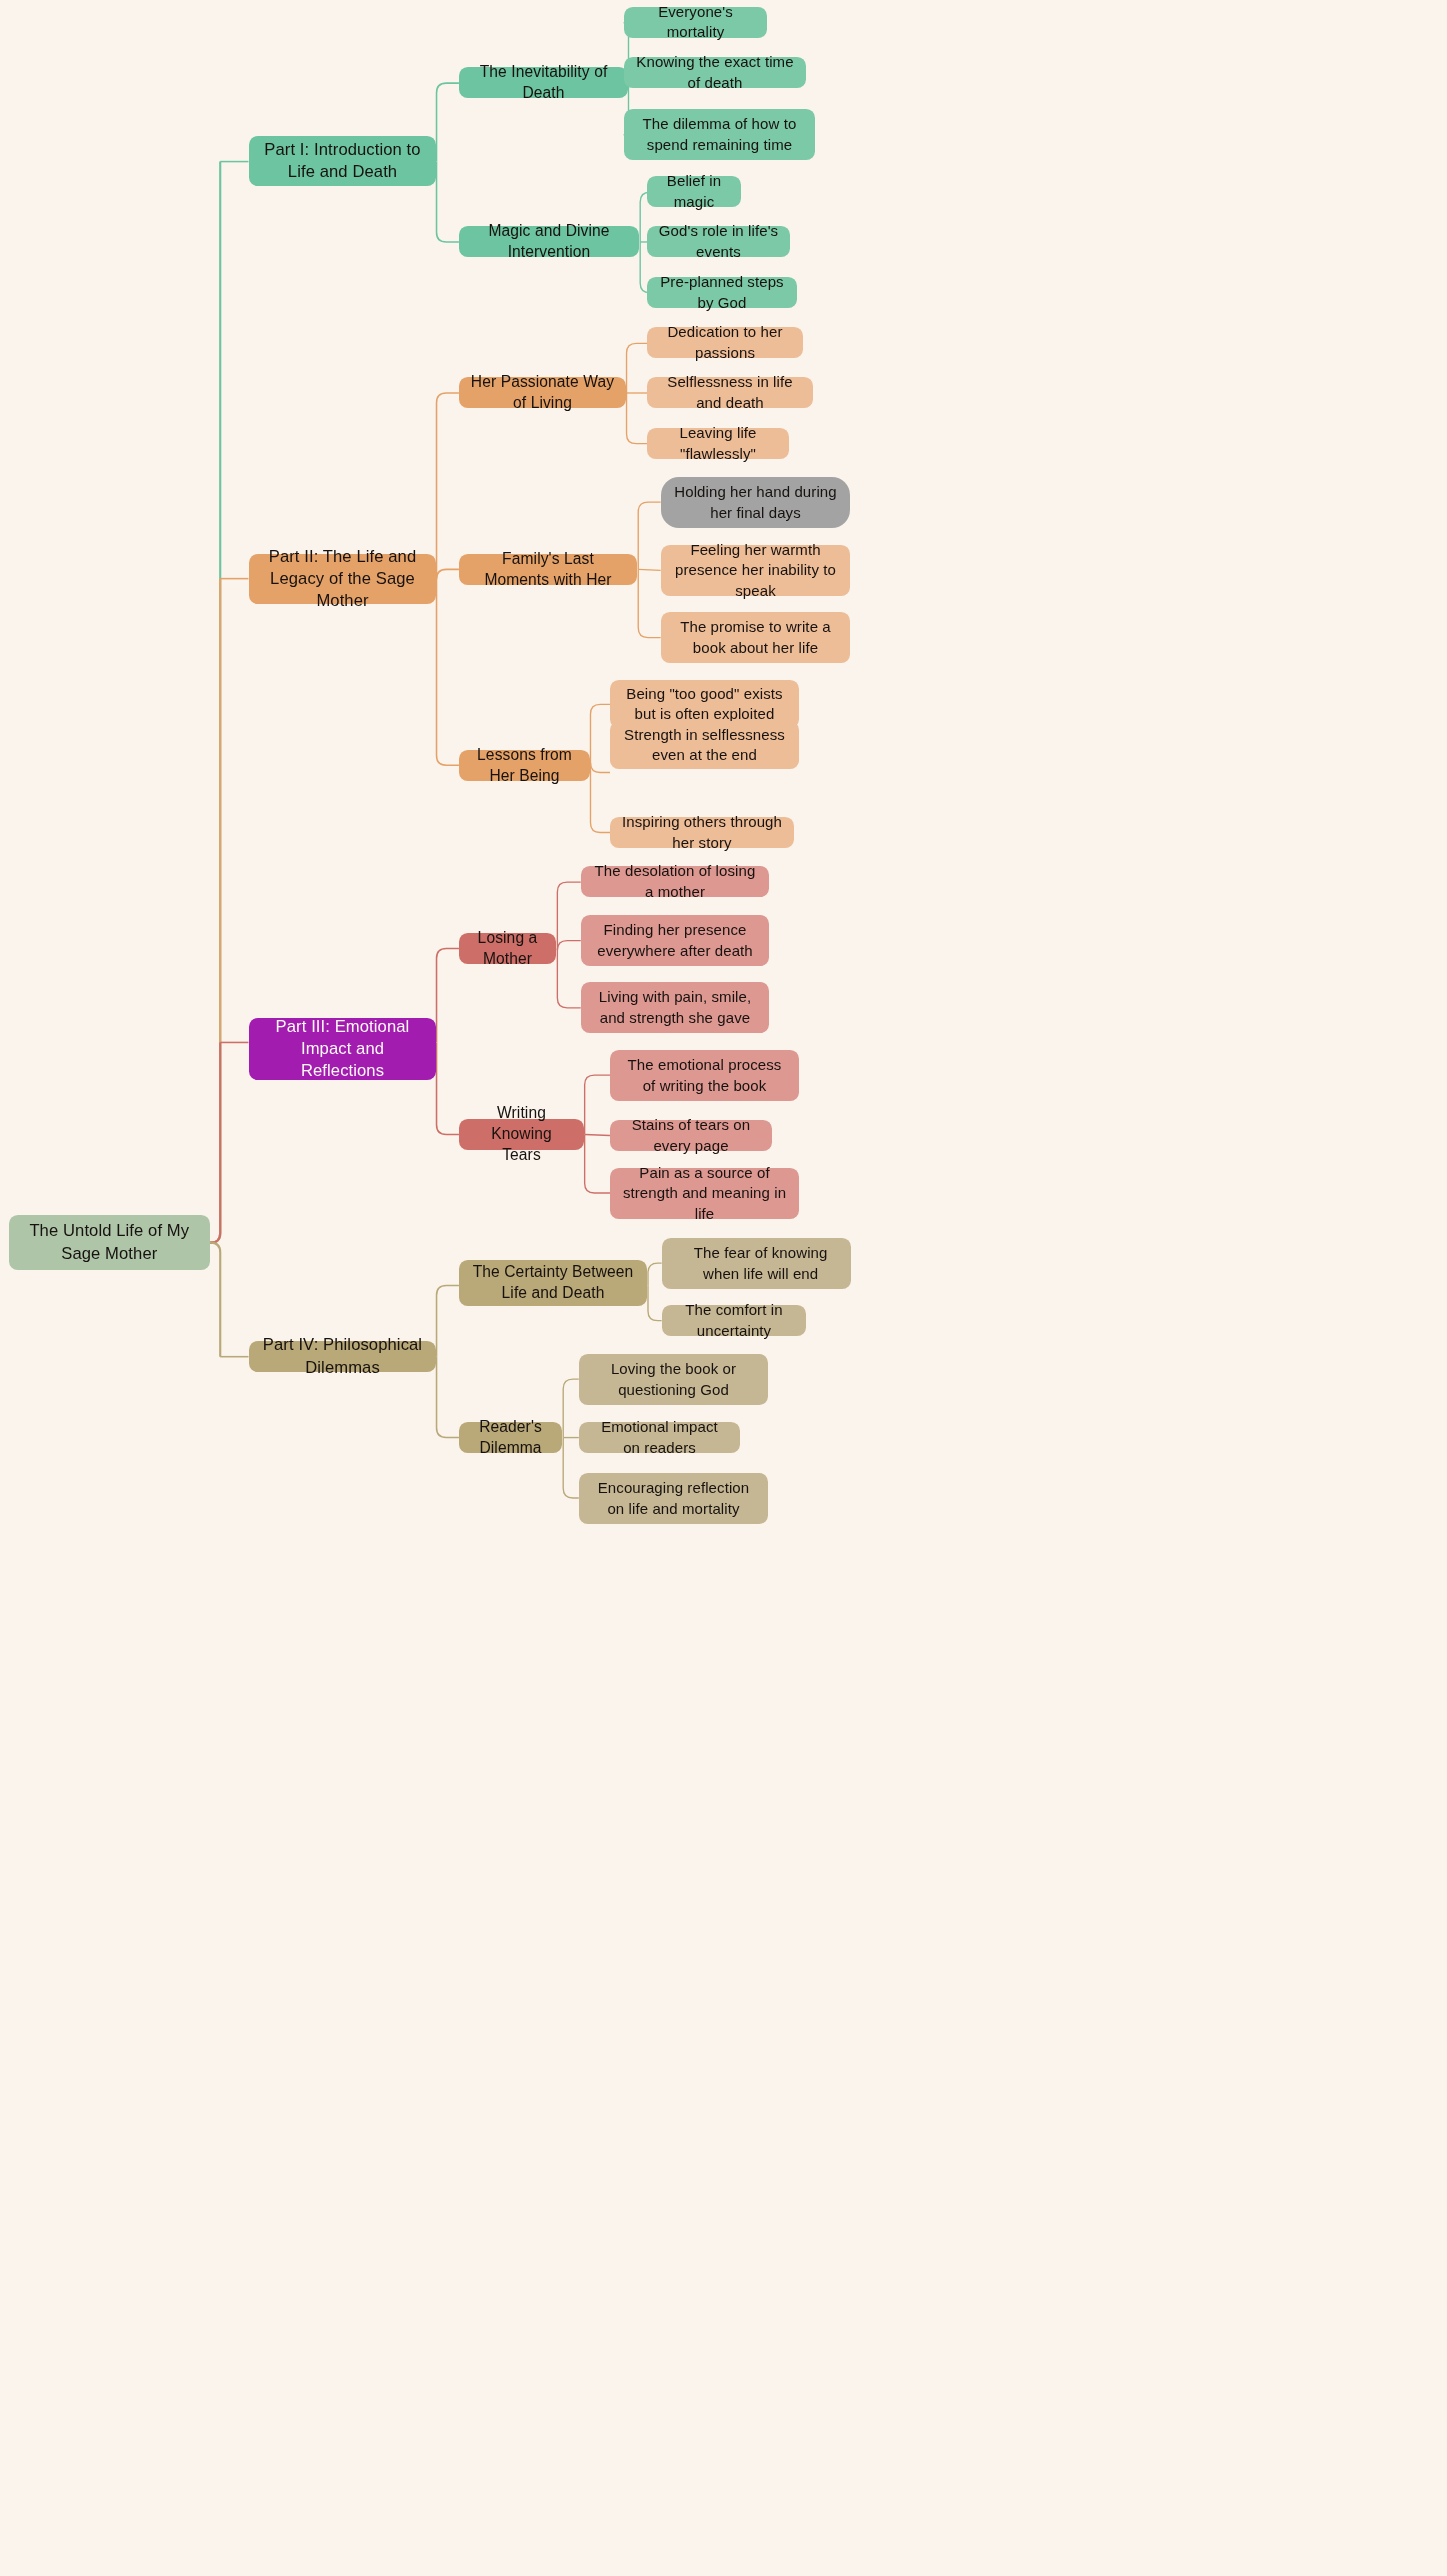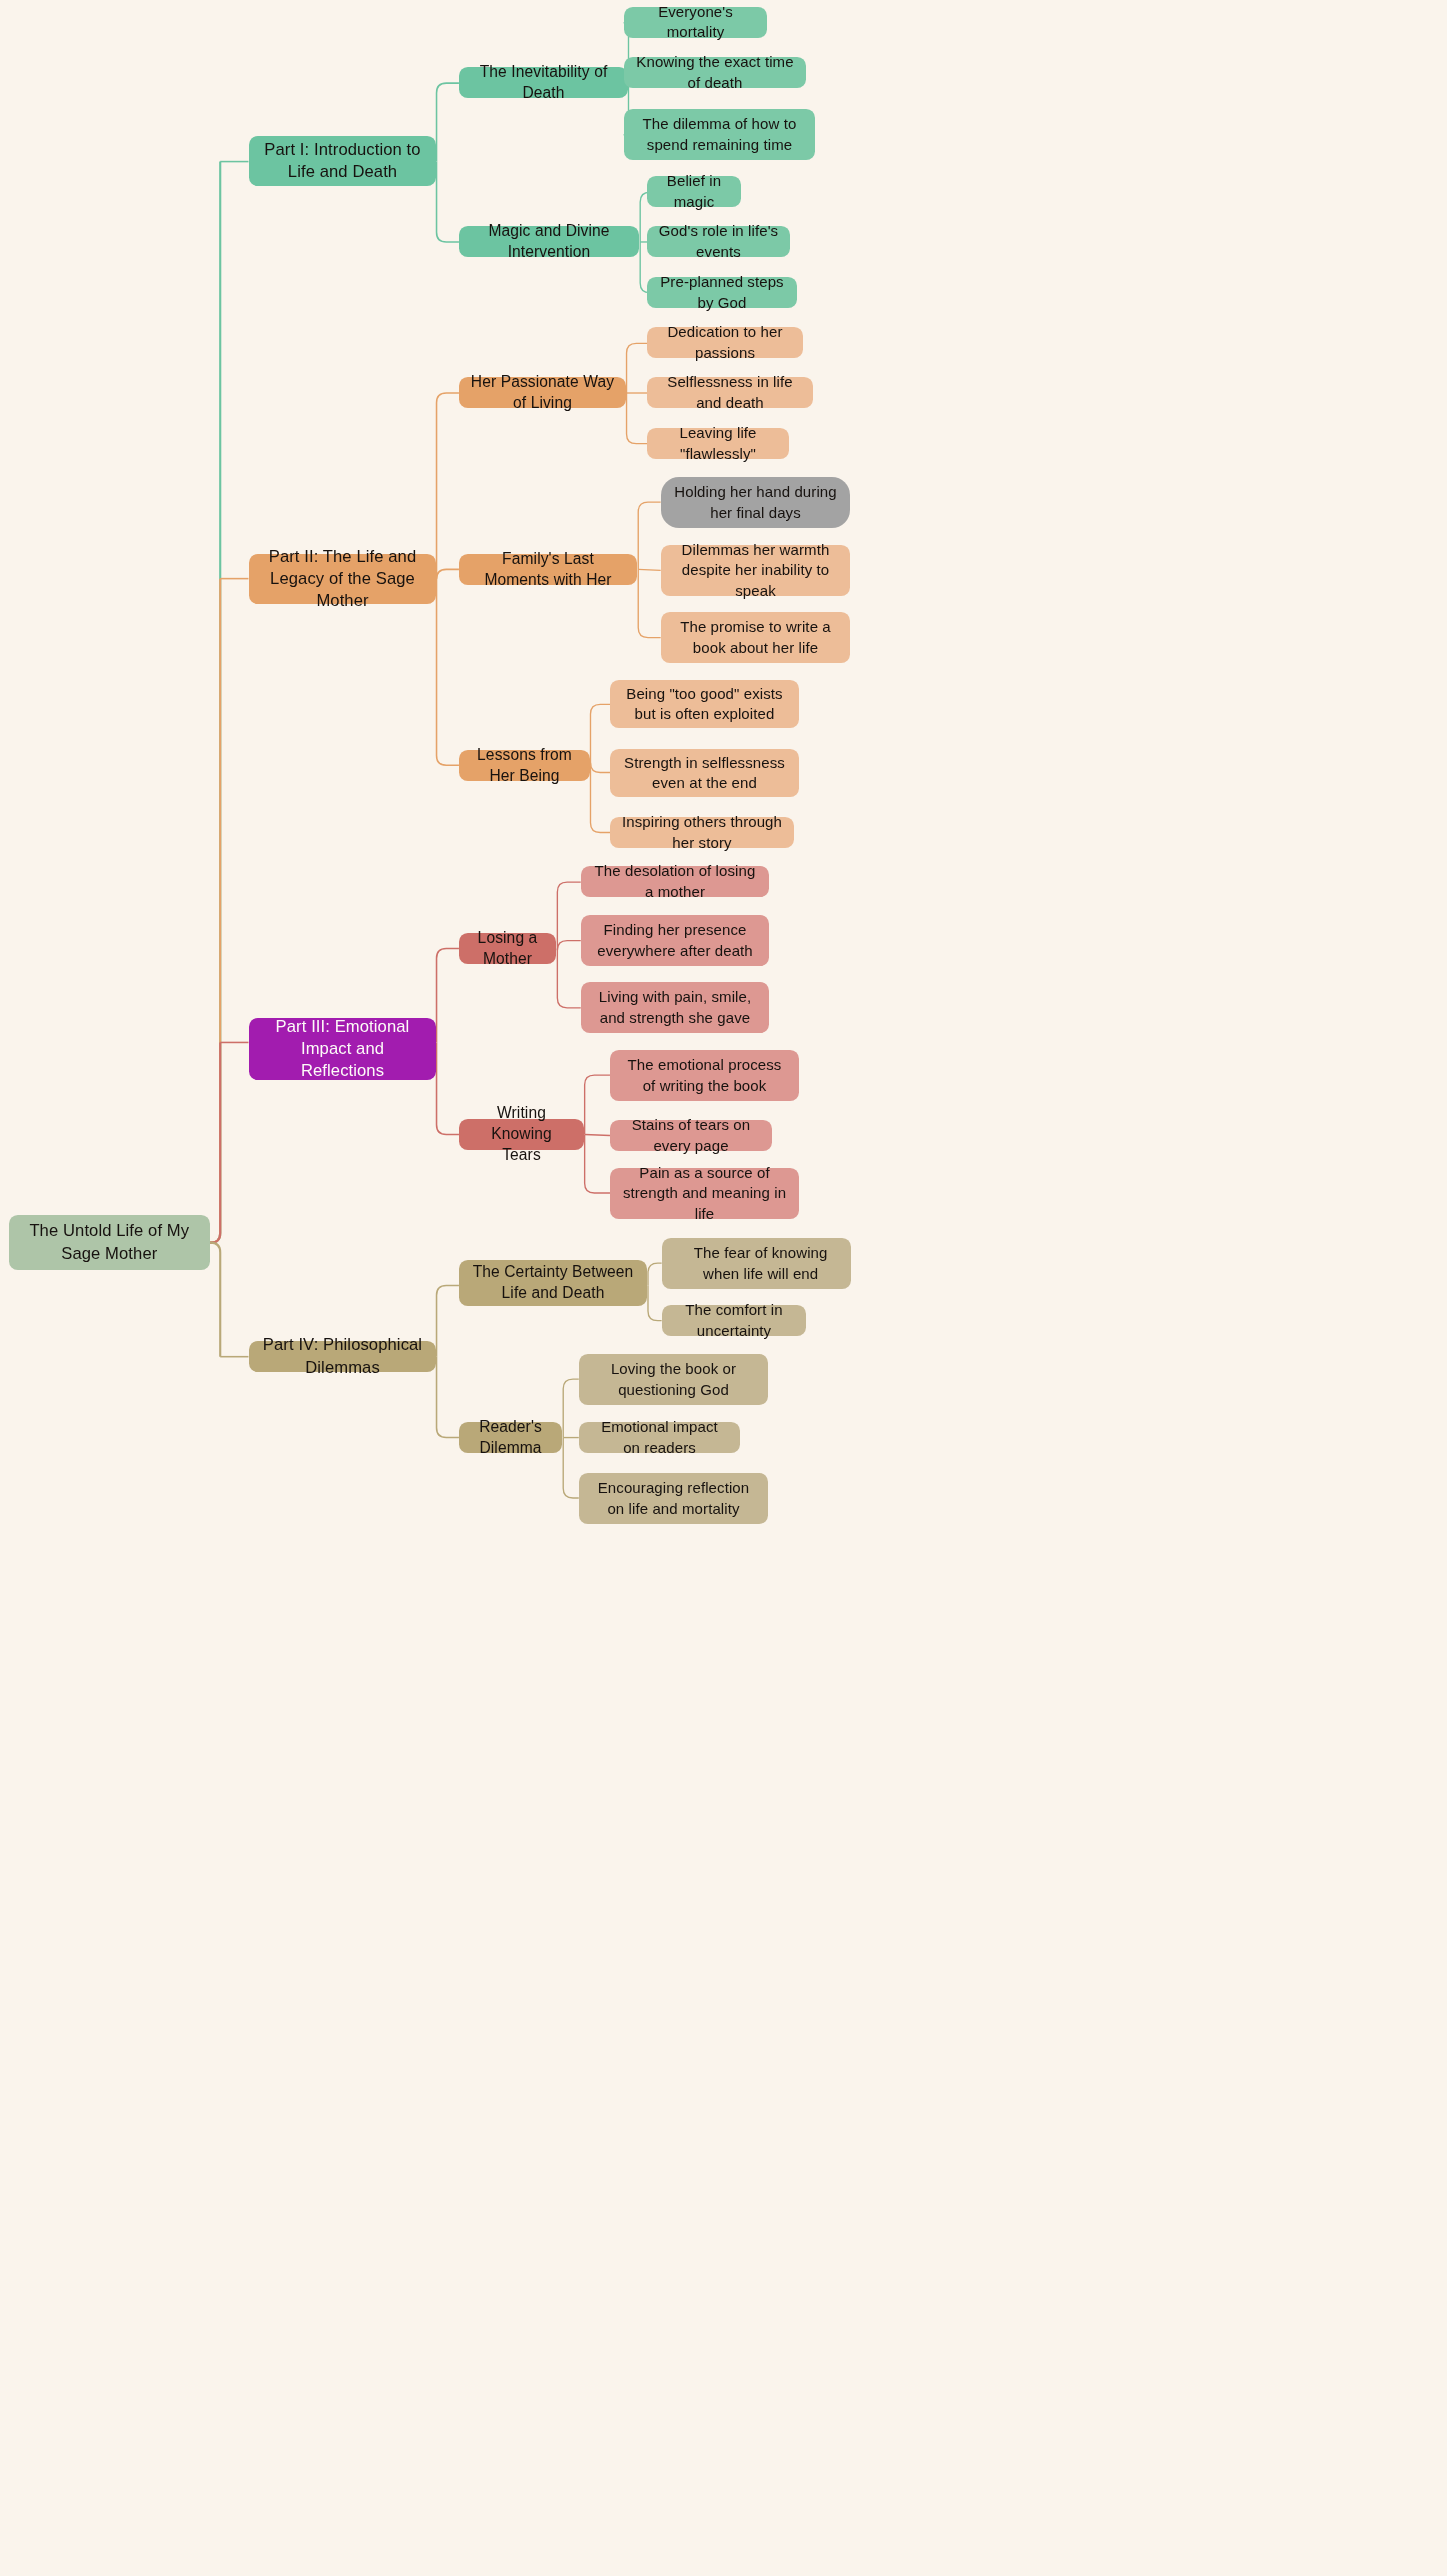--- a/index.html
+++ b/index.html
@@ -89,25 +89,25 @@
     <div class="node leaf" style="left: 647px; top: 176px; width: 94px; height: 31px; background: rgb(124, 201, 167); color: rgb(23, 18, 15);">Belief in magic</div>
     <div class="node leaf" style="left: 647px; top: 226px; width: 143px; height: 31px; background: rgb(124, 201, 167); color: rgb(23, 18, 15);">God's role in life's events</div>
     <div class="node leaf" style="left: 647px; top: 277px; width: 150px; height: 31px; background: rgb(124, 201, 167); color: rgb(23, 18, 15);">Pre-planned steps by God</div>
     <div class="node part" style="left: 249px; top: 554px; width: 187px; height: 50px; background: rgb(229, 162, 104); color: rgb(23, 18, 15);">Part II: The Life and Legacy of the Sage Mother</div>
     <div class="node sub" style="left: 459px; top: 377px; width: 167px; height: 31px; background: rgb(229, 162, 104); color: rgb(23, 18, 15);">Her Passionate Way of Living</div>
     <div class="node leaf" style="left: 647px; top: 327px; width: 156px; height: 31px; background: rgb(237, 189, 152); color: rgb(23, 18, 15);">Dedication to her passions</div>
     <div class="node leaf" style="left: 647px; top: 377px; width: 166px; height: 31px; background: rgb(237, 189, 152); color: rgb(23, 18, 15);">Selflessness in life and death</div>
     <div class="node leaf" style="left: 647px; top: 428px; width: 142px; height: 31px; background: rgb(237, 189, 152); color: rgb(23, 18, 15);">Leaving life "flawlessly"</div>
     <div class="node sub" style="left: 459px; top: 554px; width: 178px; height: 31px; background: rgb(229, 162, 104); color: rgb(23, 18, 15);">Family's Last Moments with Her</div>
     <div class="node leaf" style="left: 661px; top: 477px; width: 189px; height: 51px; background: #a3a3a3; color: rgb(23, 18, 15); border-radius: 18px;">Holding her hand during her final days</div>
-    <div class="node leaf" style="left: 661px; top: 545px; width: 189px; height: 51px; background: rgb(237, 189, 152); color: rgb(23, 18, 15);">Dilemmas her warmth despite her inability to speak</div>
+    <div class="node leaf" style="left: 661px; top: 545px; width: 189px; height: 51px; background: rgb(237, 189, 152); color: rgb(23, 18, 15);">Feeling her warmth presence her inability to speak</div>
     <div class="node leaf" style="left: 661px; top: 612px; width: 189px; height: 51px; background: rgb(237, 189, 152); color: rgb(23, 18, 15);">The promise to write a book about her life</div>
     <div class="node sub" style="left: 459px; top: 750px; width: 131px; height: 31px; background: rgb(229, 162, 104); color: rgb(23, 18, 15);">Lessons from Her Being</div>
     <div class="node leaf" style="left: 610px; top: 680px; width: 189px; height: 48px; background: rgb(237, 189, 152); color: rgb(23, 18, 15);">Being "too good" exists but is often exploited</div>
-    <div class="node leaf" style="left: 610px; top: 749px; width: 189px; height: 48px; background: rgb(237, 189, 152); color: rgb(23, 18, 15);">Strength in selflessness even at the end</div>
+    <div class="node leaf" style="left: 610px; top: 721px; width: 189px; height: 48px; background: rgb(237, 189, 152); color: rgb(23, 18, 15);">Strength in selflessness even at the end</div>
     <div class="node leaf" style="left: 610px; top: 817px; width: 184px; height: 31px; background: rgb(237, 189, 152); color: rgb(23, 18, 15);">Inspiring others through her story</div>
     <div class="node part" style="left: 249px; top: 1018px; width: 187px; height: 62px; background: #a21caf; color: rgb(253, 251, 248);">Part III: Emotional Impact and Reflections</div>
     <div class="node sub" style="left: 459px; top: 933px; width: 97px; height: 31px; background: rgb(205, 111, 104); color: rgb(23, 18, 15);">Losing a Mother</div>
     <div class="node leaf" style="left: 581px; top: 866px; width: 188px; height: 31px; background: rgb(221, 152, 146); color: rgb(23, 18, 15);">The desolation of losing a mother</div>
     <div class="node leaf" style="left: 581px; top: 915px; width: 188px; height: 51px; background: rgb(221, 152, 146); color: rgb(23, 18, 15);">Finding her presence everywhere after death</div>
     <div class="node leaf" style="left: 581px; top: 982px; width: 188px; height: 51px; background: rgb(221, 152, 146); color: rgb(23, 18, 15);">Living with pain, smile, and strength she gave</div>
     <div class="node sub" style="left: 459px; top: 1119px; width: 125px; height: 31px; background: rgb(205, 111, 104); color: rgb(23, 18, 15);">Writing Knowing Tears</div>
     <div class="node leaf" style="left: 610px; top: 1050px; width: 189px; height: 51px; background: rgb(221, 152, 146); color: rgb(23, 18, 15);">The emotional process of writing the book</div>
     <div class="node leaf" style="left: 610px; top: 1120px; width: 162px; height: 31px; background: rgb(221, 152, 146); color: rgb(23, 18, 15);">Stains of tears on every page</div>
     <div class="node leaf" style="left: 610px; top: 1168px; width: 189px; height: 51px; background: rgb(221, 152, 146); color: rgb(23, 18, 15);">Pain as a source of strength and meaning in life</div>

